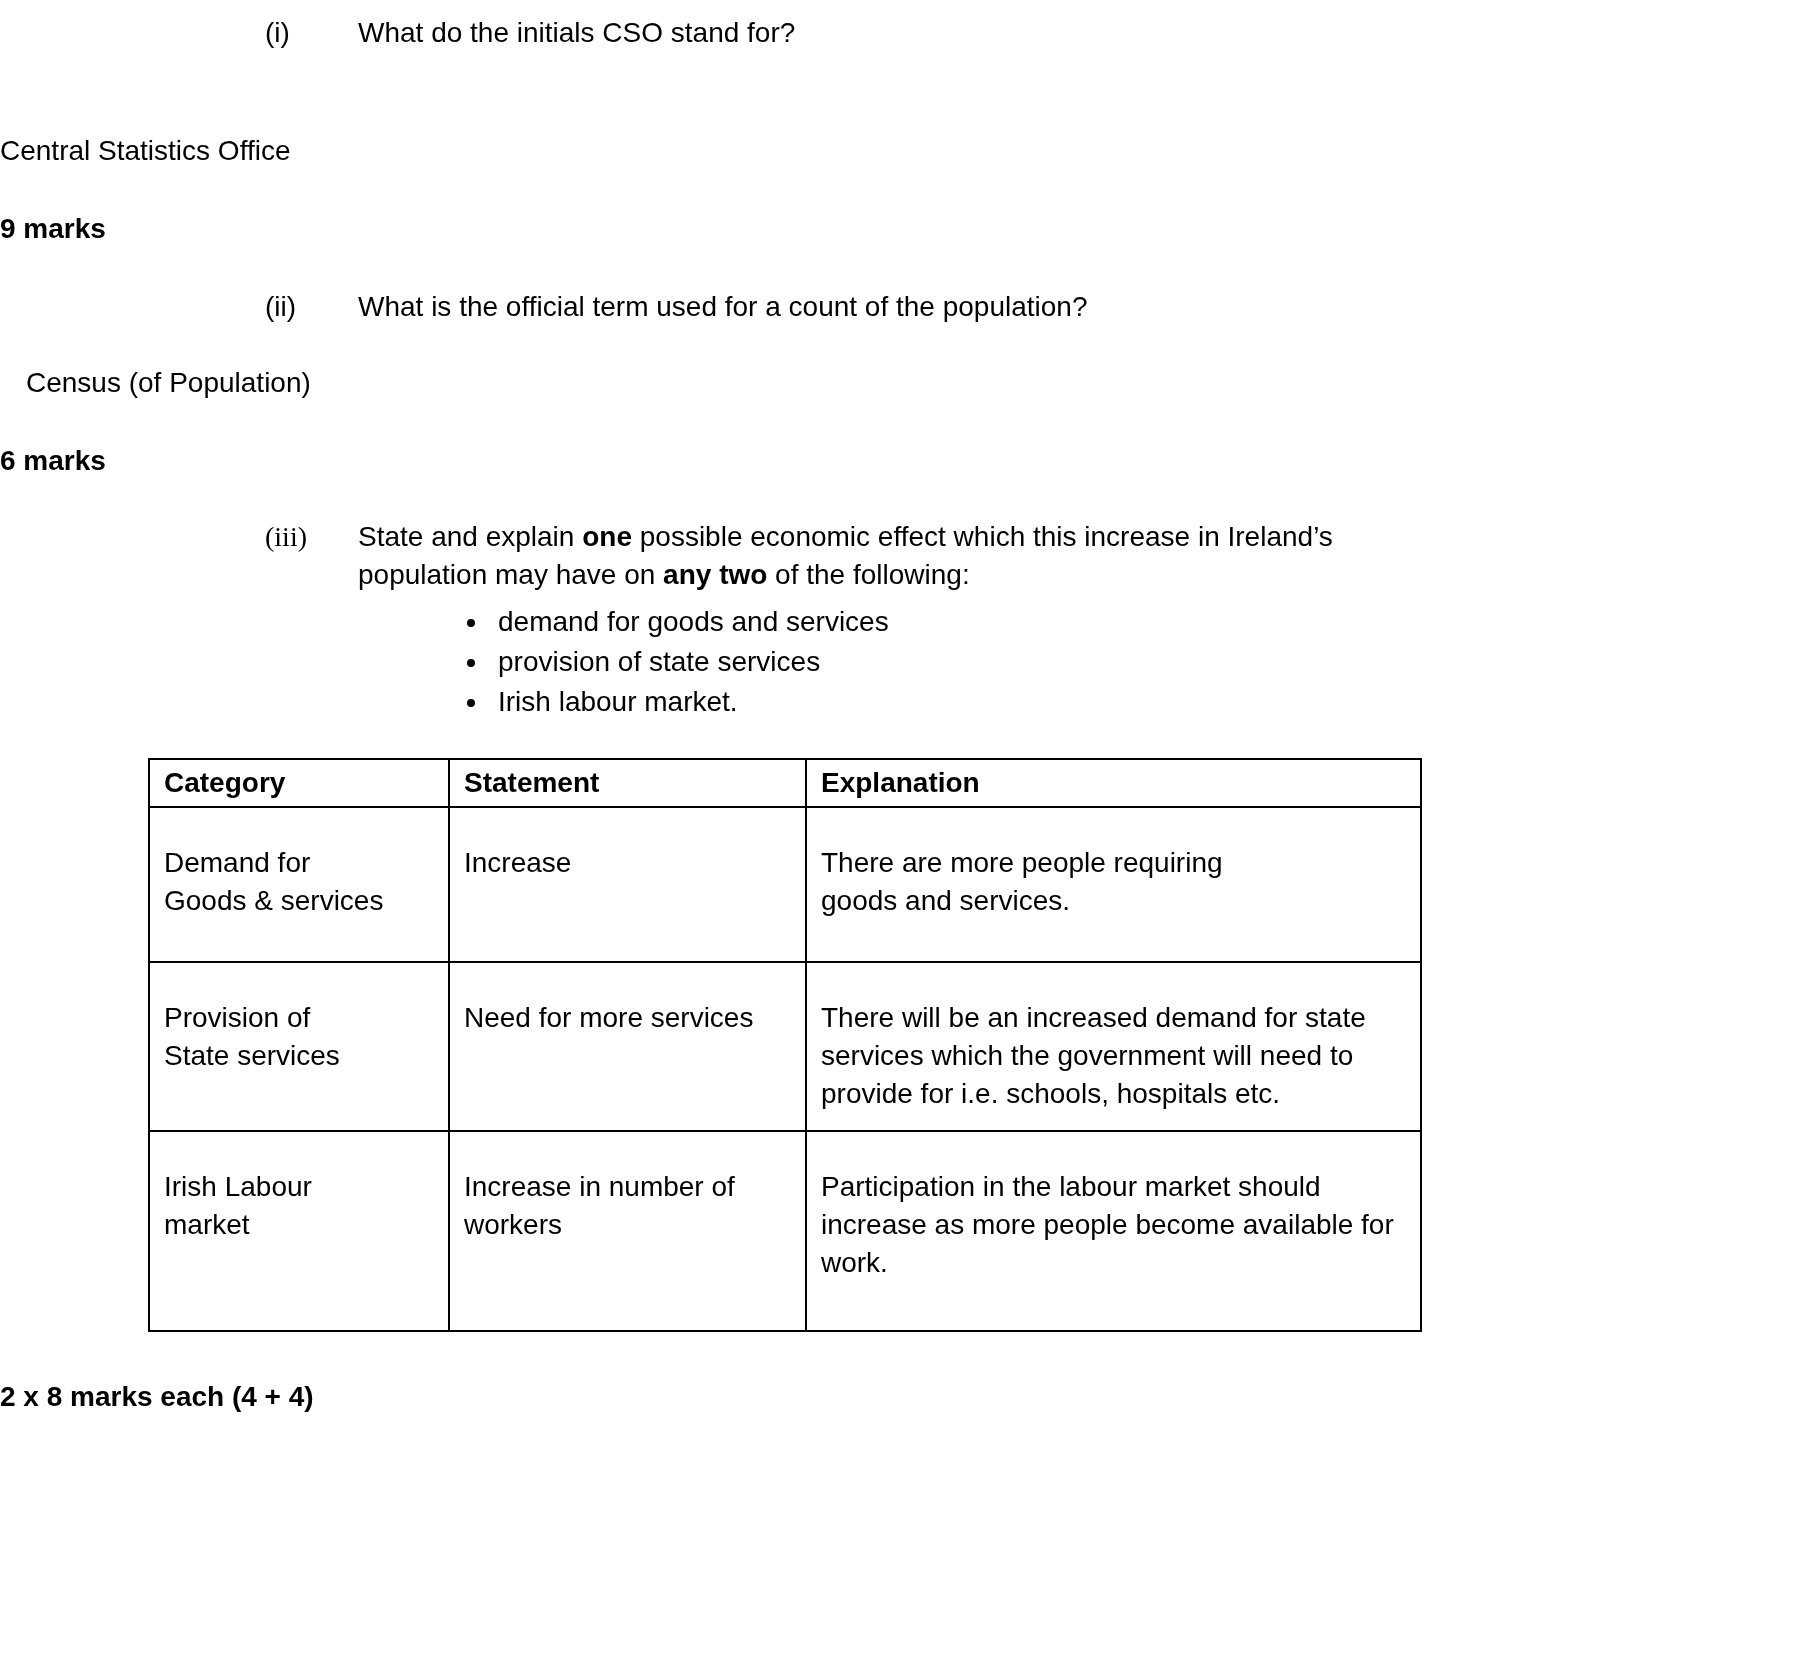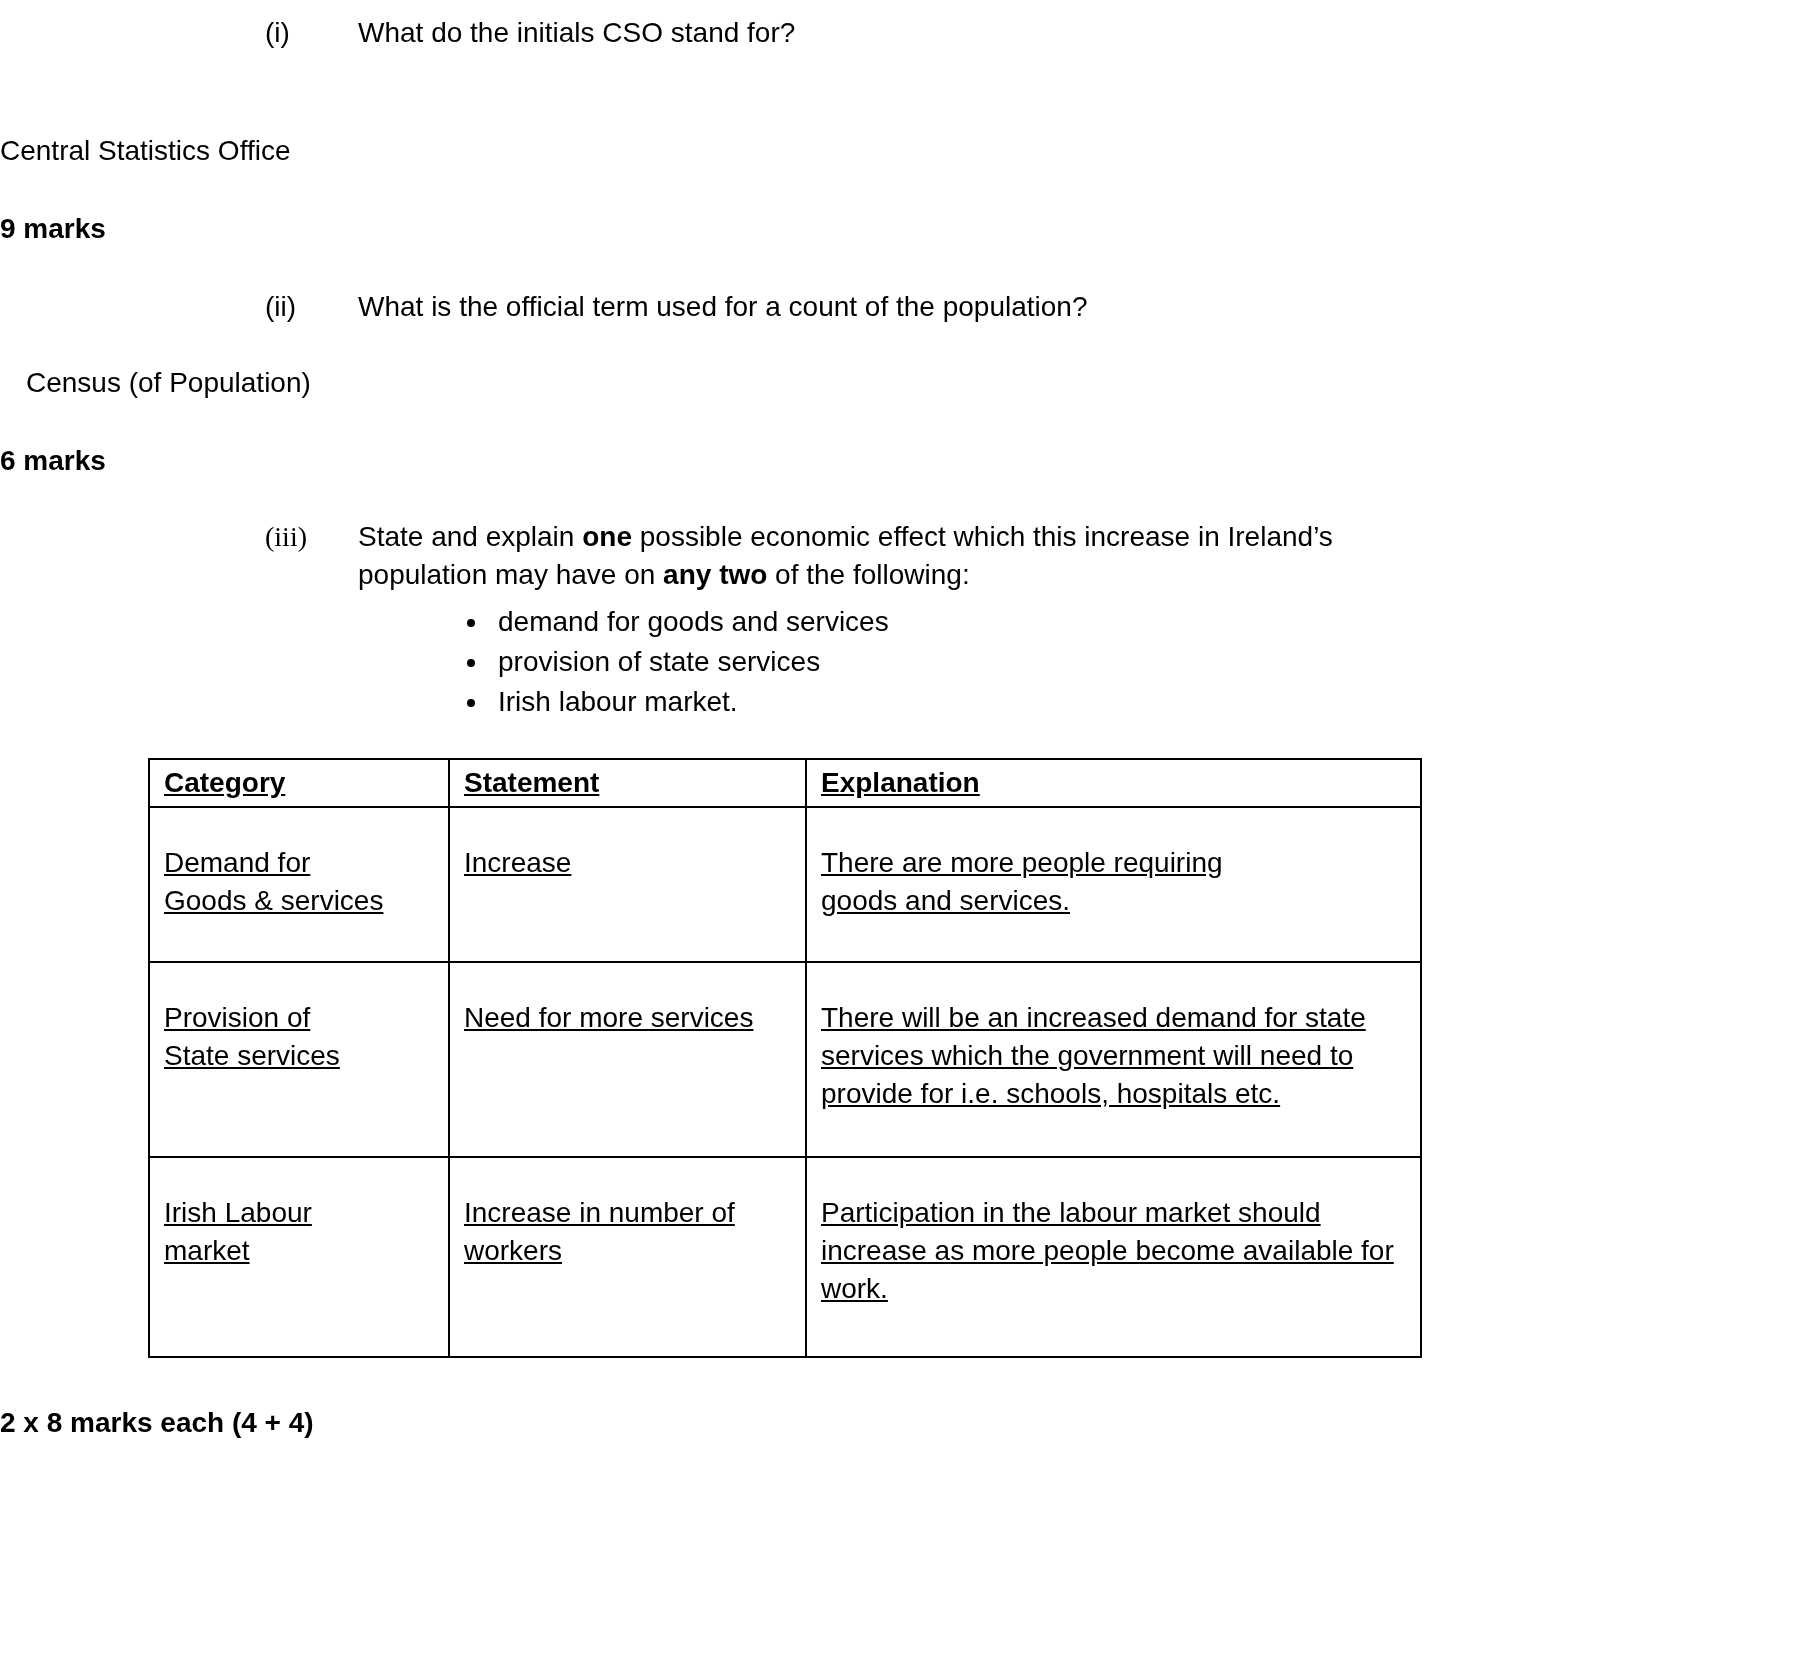--- a/index.html
+++ b/index.html
@@ -54,21 +54,20 @@
   ul.bullets li {
     line-height: 40px;
     padding-left: 8px;
   }
   table.answer-table {
     margin-left: 148px;
     margin-top: 36px;
     border-collapse: collapse;
     table-layout: fixed;
     width: 1272px;
-    text-decoration: underline;
   }
   table.answer-table th,
   table.answer-table td {
     border: 2px solid #000000;
     font-size: 28px;
     line-height: 38px;
     white-space: pre-line;
   }
   table.answer-table th {
     text-align: left;
@@ -79,21 +78,21 @@
   }
   table.answer-table td {
     vertical-align: top;
     padding: 36px 14px 14px 14px;
     font-weight: normal;
   }
   .col-category { width: 300px; }
   .col-statement { width: 357px; }
   .col-explanation { width: 615px; }
   tr.row-1 { height: 155px; }
-  tr.row-2 { height: 195px; }
+  tr.row-2 { height: 169px; }
   tr.row-3 { height: 200px; }
   .footer-marks {
     margin-top: 46px;
     font-weight: bold;
   }
 </style>
 </head>
 <body>
 
 <div class="page">

